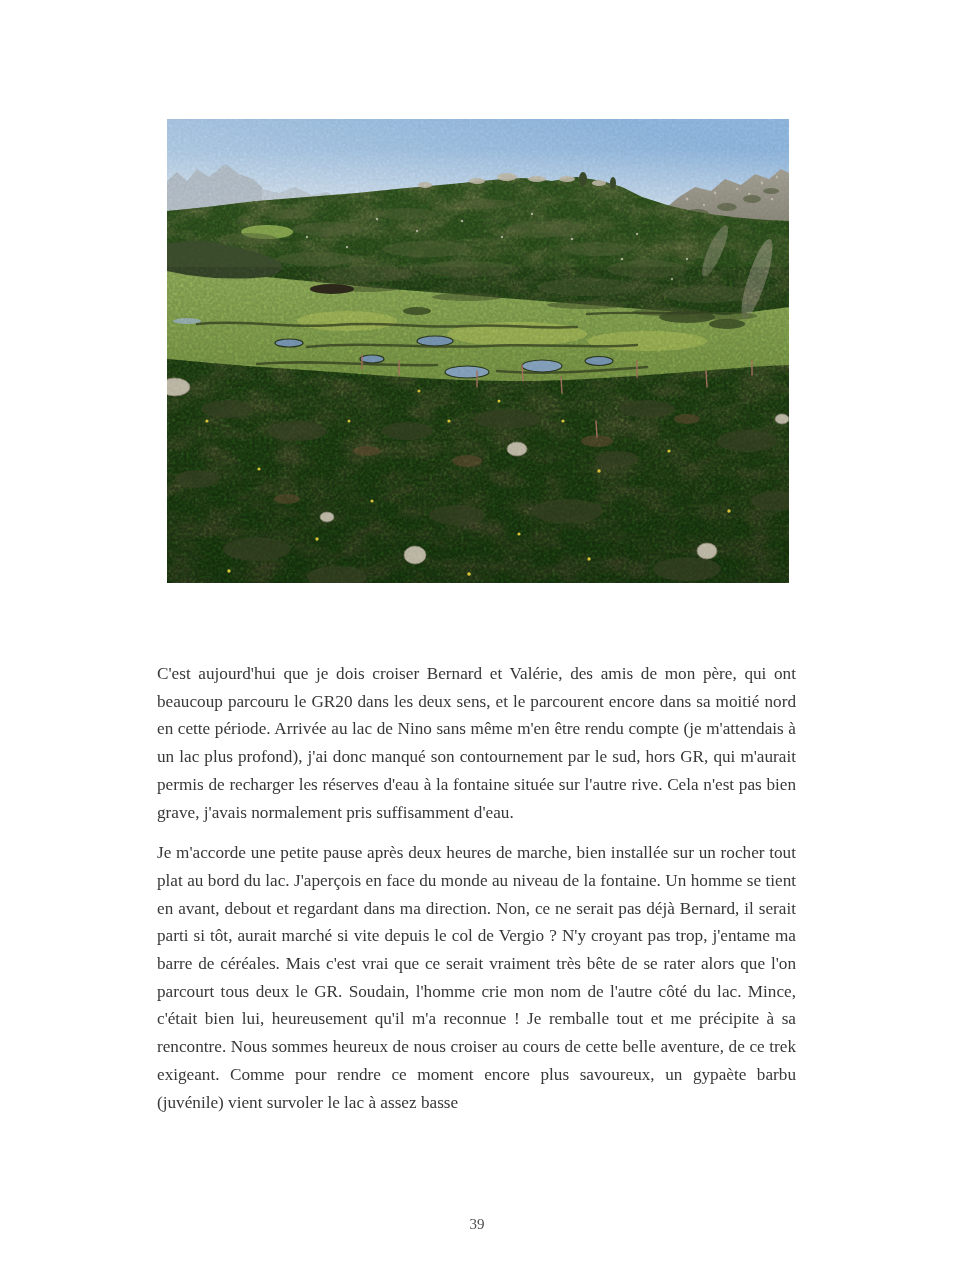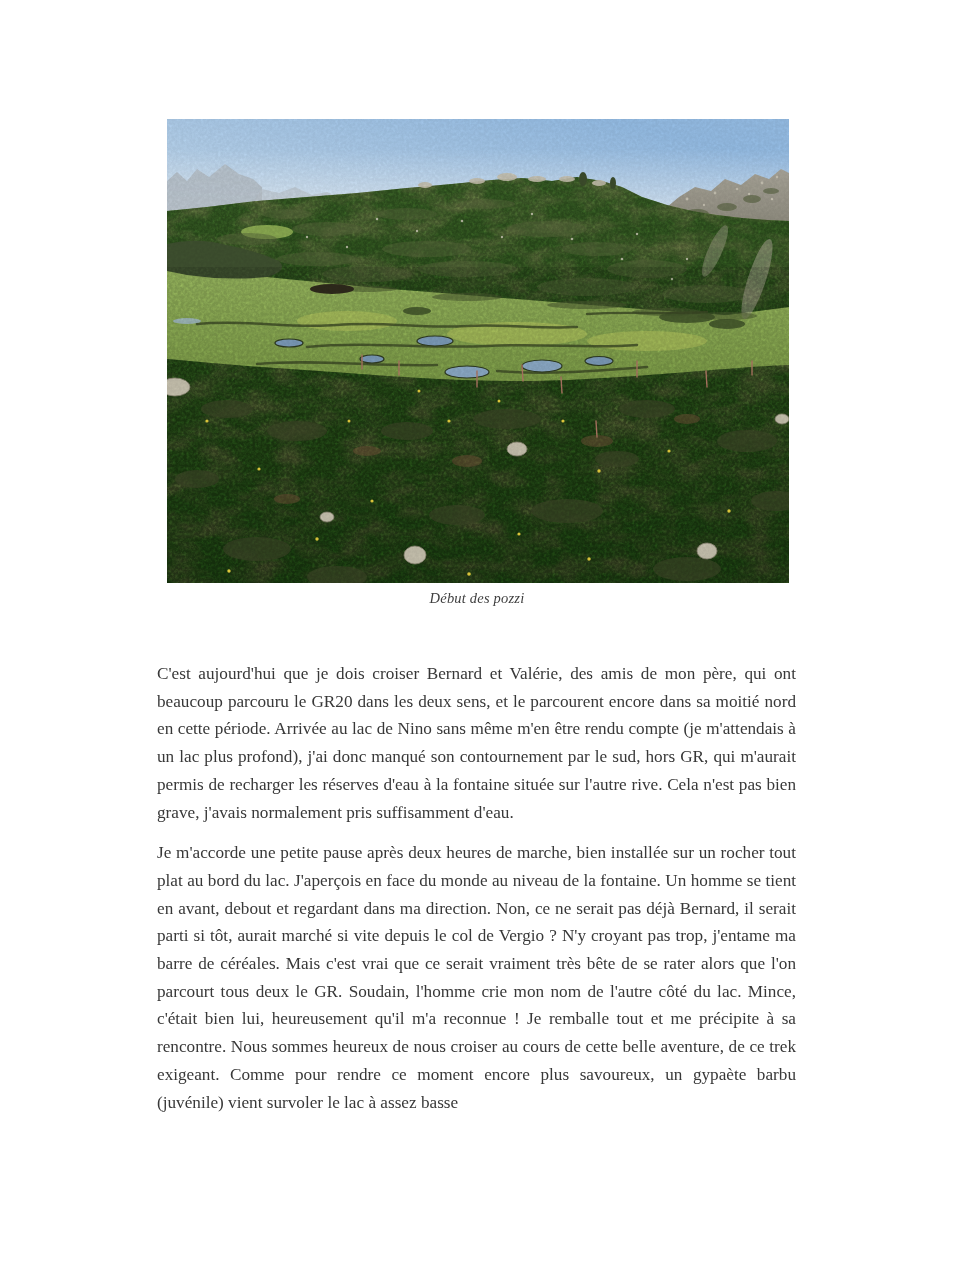--- a/index.html
+++ b/index.html
@@ -256,21 +256,21 @@
         <circle cx="182" cy="302" r="1.5"></circle>
           <circle cx="252" cy="272" r="1.5"></circle>
         <circle cx="352" cy="415" r="1.6"></circle>
           <circle cx="62" cy="452" r="1.7"></circle>
       </g>
 
       <rect x="0" y="0" width="622" height="464" fill="#000" filter="url(#speck)" opacity="0.07"></rect>
     </svg>
   </div>
 
-  <div class="caption">Début des pozzi</div>
 
   <div class="bodytext">
     <p>C'est aujourd'hui que je dois croiser Bernard et Valérie, des amis de mon père, qui ont beaucoup parcouru le GR20 dans les deux sens, et le parcourent encore dans sa moitié nord en cette période. Arrivée au lac de Nino sans même m'en être rendu compte (je m'attendais à un lac plus profond), j'ai donc manqué son contournement par le sud, hors GR, qui m'aurait permis de recharger les réserves d'eau à la fontaine située sur l'autre rive. Cela n'est pas bien grave, j'avais normalement pris suffisamment d'eau.</p>
     <p>Je m'accorde une petite pause après deux heures de marche, bien installée sur un rocher tout plat au bord du lac. J'aperçois en face du monde au niveau de la fontaine. Un homme se tient en avant, debout et regardant dans ma direction. Non, ce ne serait pas déjà Bernard, il serait parti si tôt, aurait marché si vite depuis le col de Vergio ? N'y croyant pas trop, j'entame ma barre de céréales. Mais c'est vrai que ce serait vraiment très bête de se rater alors que l'on parcourt tous deux le GR. Soudain, l'homme crie mon nom de l'autre côté du lac. Mince, c'était bien lui, heureusement qu'il m'a reconnue ! Je remballe tout et me précipite à sa rencontre. Nous sommes heureux de nous croiser au cours de cette belle aventure, de ce trek exigeant. Comme pour rendre ce moment encore plus savoureux, un gypaète barbu (juvénile) vient survoler le lac à assez basse</p>
   </div>
 
+  <div class="pageno">39</div>
 
 </div>
 
 </body></html>

